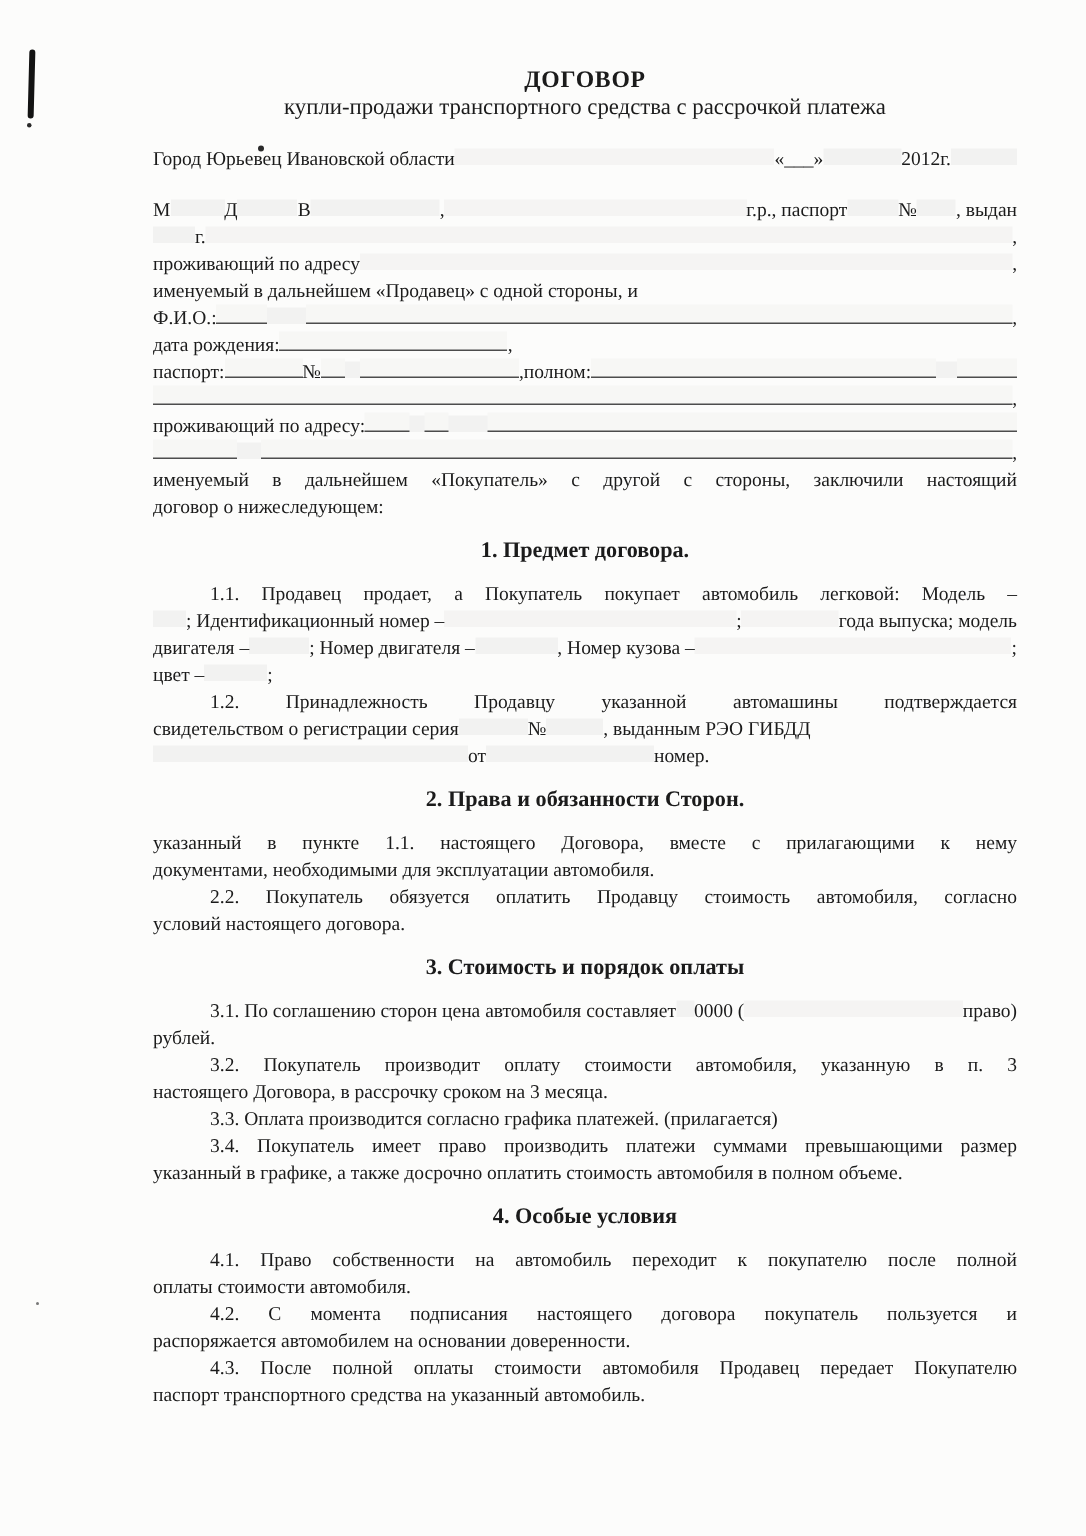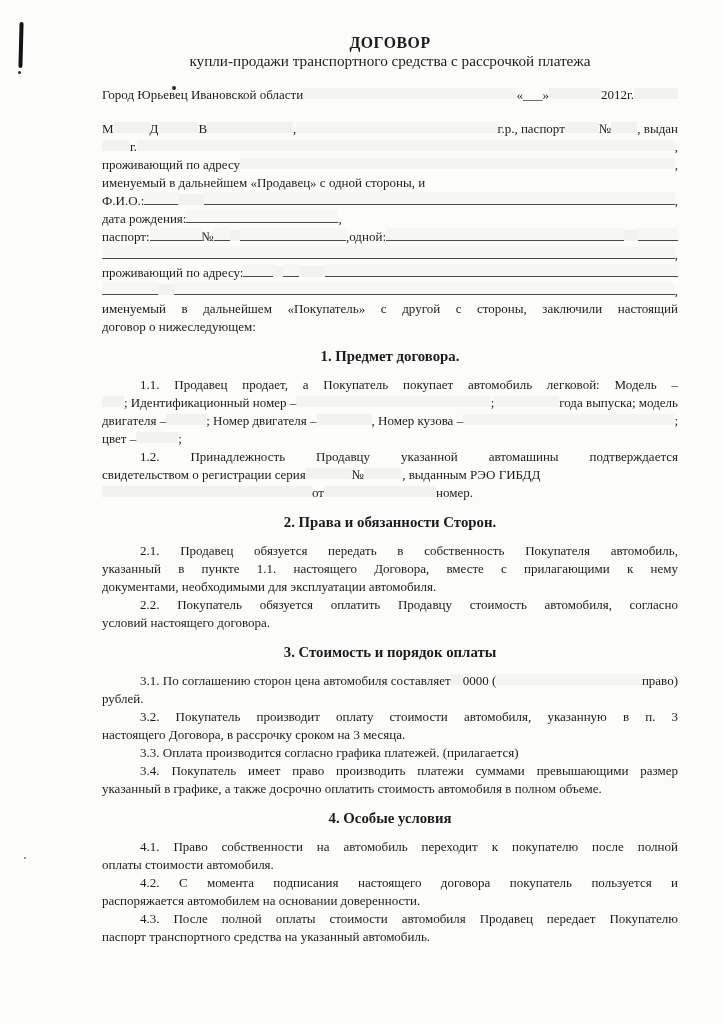--- a/index.html
+++ b/index.html
@@ -3,21 +3,21 @@
 <meta charset="utf-8">
 <style>
   html,body{margin:0;padding:0;}
   body{
     width:724px;height:1024px;
     background:#fcfcfb;
     font-family:"Liberation Serif","DejaVu Serif",serif;
     color:#1b1b1b;
     position:relative;overflow:hidden;
   }
-  .page{position:absolute;inset:0;}
+  .page{position:absolute;inset:0;margin-top:11px;}
   
   .ink{position:absolute;left:19px;top:22px;width:4px;height:46px;background:#131313;border-radius:2px;transform:rotate(1.5deg);}
   .dot{position:absolute;background:#2a2a2a;border-radius:50%;}
   .dot-a{left:18px;top:71px;width:3px;height:3px;}
   .dot-b{left:172px;top:86px;width:4px;height:4px;}
   .dot-c{left:24px;top:857px;width:2px;height:2px;background:#777;}
   
   #doc{
     position:absolute;left:0;top:34px;width:724px;
     padding:0 46px 0 102px;box-sizing:border-box;
@@ -98,21 +98,21 @@
         <span class="u" style="width: 152px;"></span>
         <span>,</span>
       </div>
       <div class="line row">
         <span>паспорт:</span>
         <span class="u" style="width: 52px;"></span>
         <span>№</span>
         <span class="u" style="width: 16px;"></span>
         <span class="b" style="width: 10px;"></span>
         <span class="u" style="width: 106px;"></span>
-        <span>,одной:</span>
+        <span>,полном:</span>
         <span class="uf" style="flex: 1 1 0px;"></span>
         <span class="b" style="width: 14px;"></span>
         <span class="u" style="width: 40px;"></span>
       </div>
       <div class="line row">
         <span class="uf" style="flex: 1 1 0px;"></span>
         <span>,</span>
       </div>
       <div class="line row">
         <span>проживающий по адресу:</span>
@@ -162,21 +162,20 @@
         <span class="b" style="width: 38px;"></span>
         <span>, выданным РЭО ГИБДД</span>
       </div>
       <div class="line row">
         <span class="b" style="width: 210px;"></span>
         <span>от</span>
         <span class="b" style="width: 112px;"></span>
         <span>номер.</span>
       </div>
       <div class="line head">2. Права и обязанности Сторон.</div>
-      <div class="line stretch ind">2.1. Продавец обязуется передать в собственность Покупателя автомобиль,</div>
       <div class="line stretch">указанный в пункте 1.1. настоящего Договора, вместе с прилагающими к нему</div>
       <div class="line left">документами, необходимыми для эксплуатации автомобиля.</div>
       <div class="line stretch ind">2.2. Покупатель обязуется оплатить Продавцу стоимость автомобиля, согласно</div>
       <div class="line left">условий настоящего договора.</div>
       <div class="line head">3. Стоимость и порядок оплаты</div>
       <div class="line row ind">
         <span>3.1. По соглашению сторон цена автомобиля составляет</span>
         <span class="b" style="width: 12px;"></span>
         <span>0000 (</span>
         <span class="bf" style="flex: 1 1 0px;"></span>

